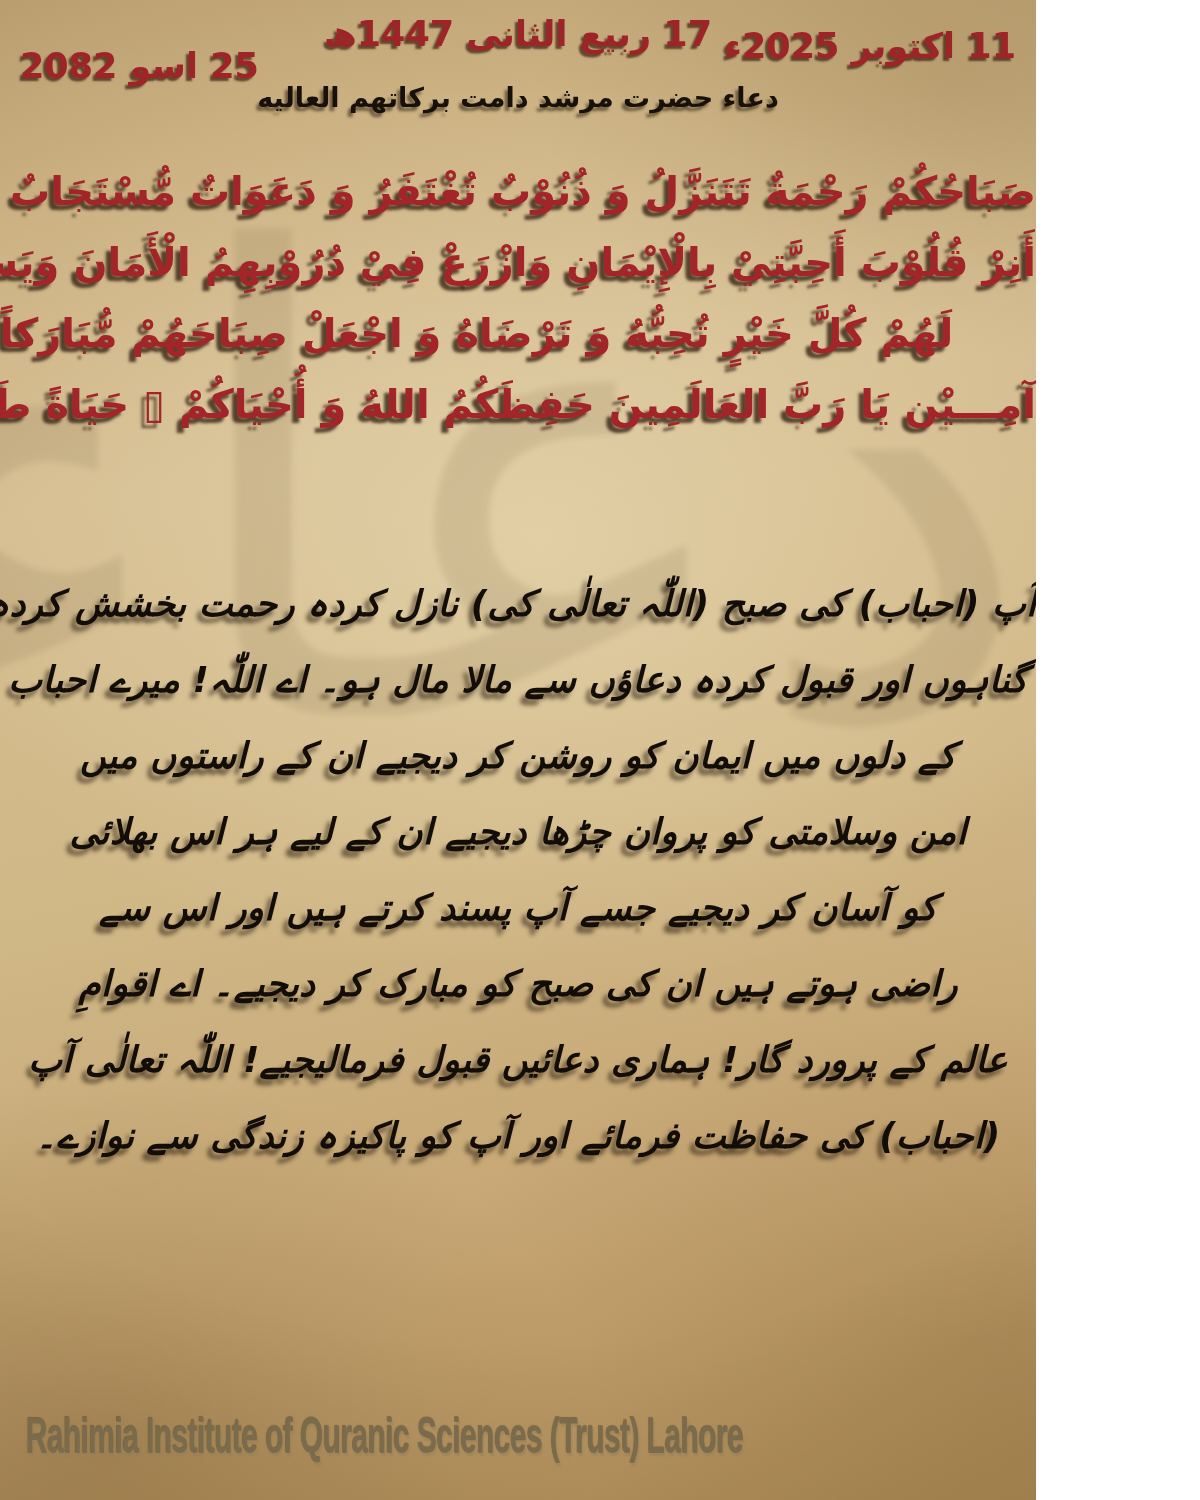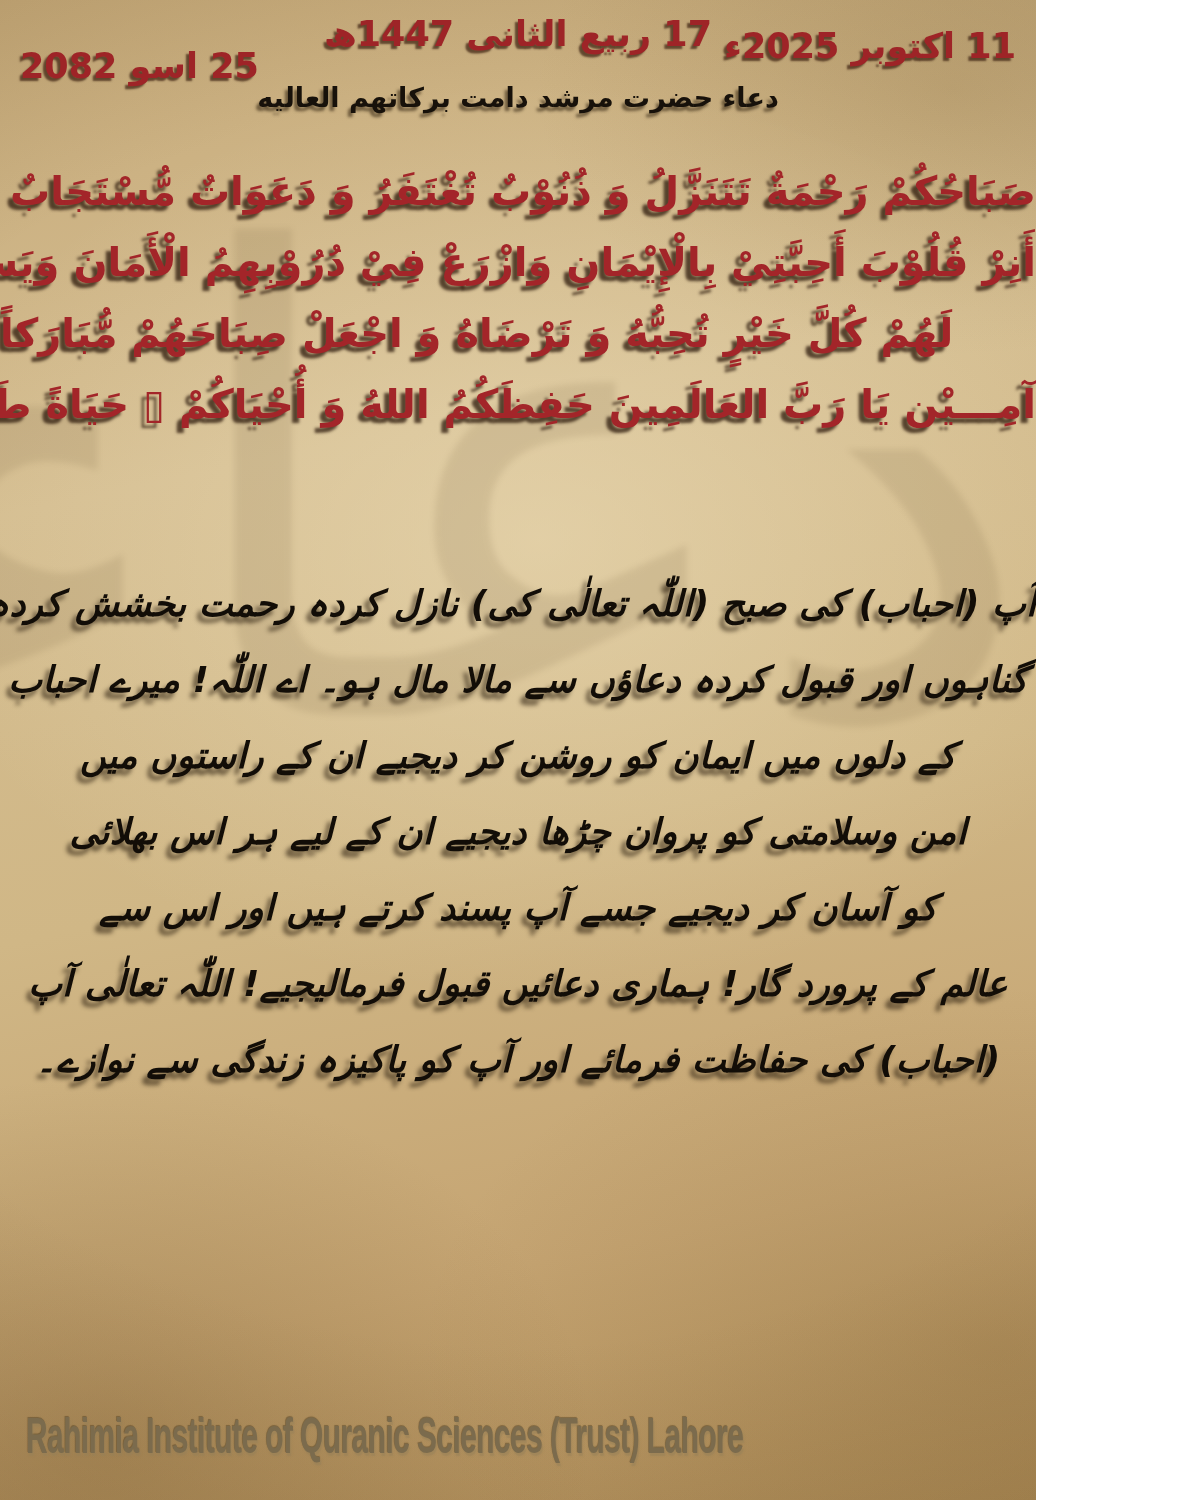--- a/index.html
+++ b/index.html
@@ -110,20 +110,21 @@
     <div class="dua-line" dir="rtl">لَهُمْ كُلَّ خَيْرٍ تُحِبُّهُ وَ تَرْضَاهُ وَ اجْعَلْ صِبَاحَهُمْ مُّبَارَكاً</div>
     <div class="dua-line" dir="rtl">آمِـــيْن يَا رَبَّ العَالَمِينَ حَفِظَكُمُ اللهُ وَ أُحْيَاكُمْ ▯ حَيَاةً طَيِّبَةً</div>
   </div>
 
   <div class="urdu-block">
     <div class="urdu-line" dir="rtl">آپ (احباب) کی صبح (اللّٰہ تعالٰی کی) نازل کردہ رحمت بخشش کردہ</div>
     <div class="urdu-line" dir="rtl">گناہوں اور قبول کردہ دعاؤں سے مالا مال ہو۔ اے اللّٰہ! میرے احباب</div>
     <div class="urdu-line" dir="rtl">کے دلوں میں ایمان کو روشن کر دیجیے ان کے راستوں میں</div>
     <div class="urdu-line" dir="rtl">امن وسلامتی کو پروان چڑھا دیجیے ان کے لیے ہر اس بھلائی</div>
     <div class="urdu-line" dir="rtl">کو آسان کر دیجیے جسے آپ پسند کرتے ہیں اور اس سے</div>
+    <div class="urdu-line" dir="rtl">راضی ہوتے ہیں ان کی صبح کو مبارک کر دیجیے۔ اے اقوامِ</div>
     <div class="urdu-line" dir="rtl">عالم کے پرورد گار! ہماری دعائیں قبول فرمالیجیے! اللّٰہ تعالٰی آپ</div>
     <div class="urdu-line" dir="rtl">(احباب) کی حفاظت فرمائے اور آپ کو پاکیزہ زندگی سے نوازے۔</div>
   </div>
 
   <div class="footer">
     <div class="org-en">Rahimia Institute of Quranic Sciences (Trust) Lahore</div>
   </div>
 
 </div>
 

